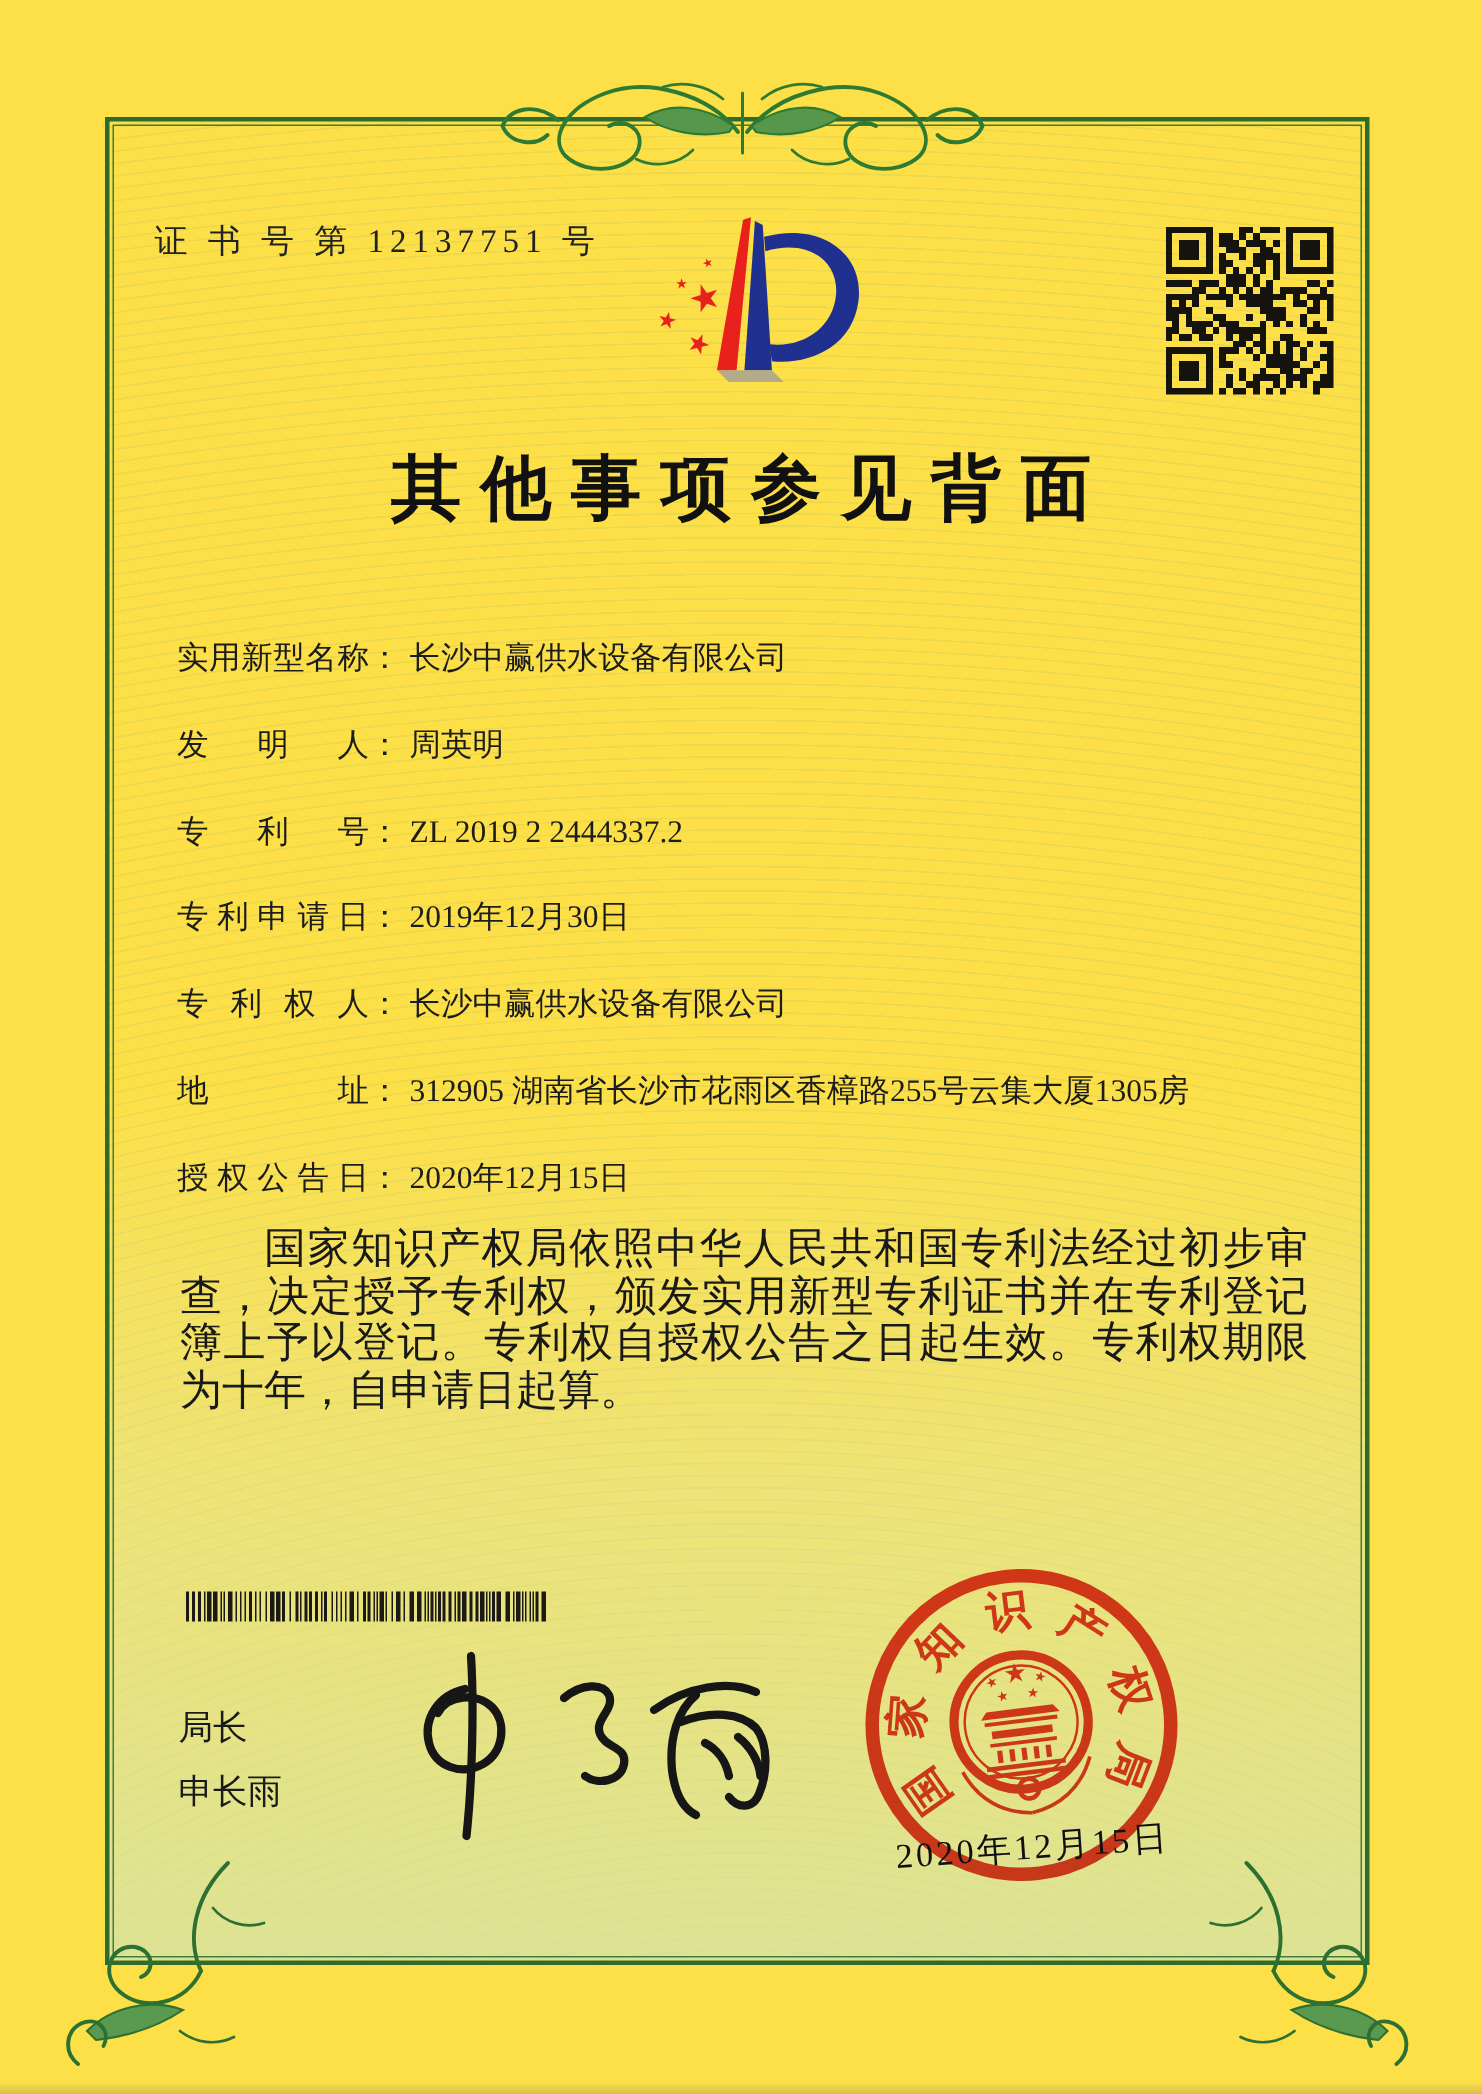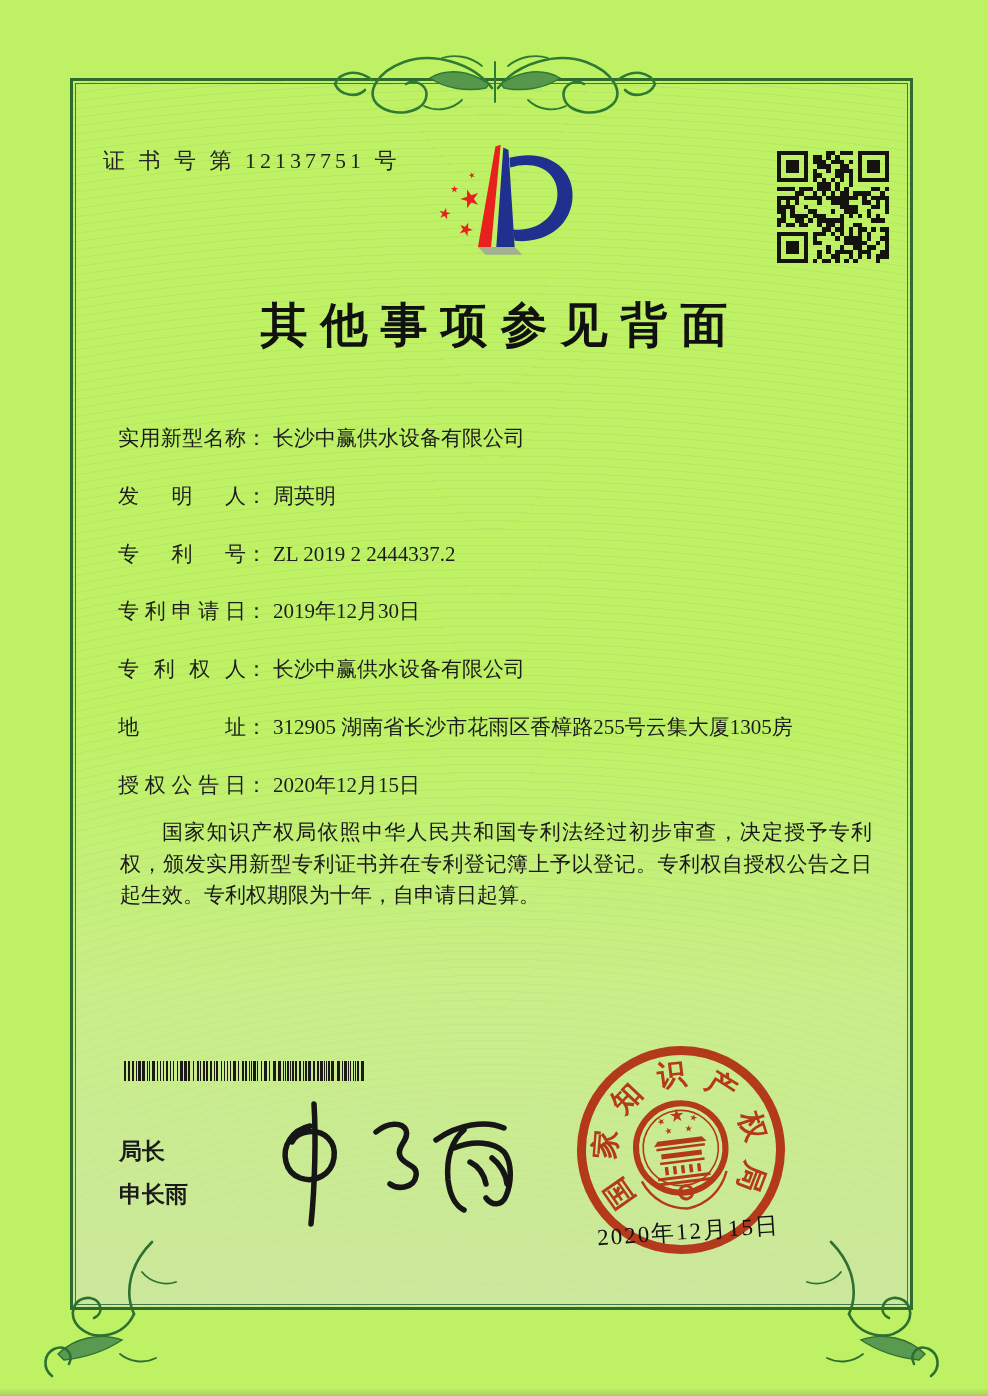--- a/index.html
+++ b/index.html
@@ -3,21 +3,21 @@
 <meta charset="utf-8">
 <style>
   html,body{margin:0;padding:0;}
   body{
     width:988px;height:1396px;
     font-family:"Liberation Serif","DejaVu Serif",serif;
     background:#efead8;
   }
   .page{
     position:relative;width:988px;height:1396px;overflow:hidden;
-    background:#bef264;
+    background:#fde047;
   }
   .page::after{
     content:"";position:absolute;left:0;right:0;bottom:0;height:8px;
     background:linear-gradient(180deg,rgba(150,140,100,0) 0%,rgba(140,130,90,.35) 100%);
     pointer-events:none;
   }
   
   .frame{
     position:absolute;left:70px;top:78px;width:843px;height:1232px;
     border:3px solid #2e6b2f;box-sizing:border-box;
@@ -47,28 +47,28 @@
   
   .fields{position:absolute;left:118px;top:424px;width:770px;height:410px;font-size:21px;color:#1c1c1c;}
   .field-row{position:absolute;left:0;width:770px;white-space:nowrap;}
   .field-label{display:inline-flex;justify-content:space-between;width:128px;vertical-align:top;}
   .field-colon{margin-right:6px;}
   .second-pair{position:absolute;left:360px;top:0;}
   .second-pair .field-label2{letter-spacing:2px;margin-right:2px;}
   
   .body-text{
     position:absolute;left:120px;top:817px;width:752px;
-    font-size:21px;line-height:31.5px;color:#191919;text-align:justify;
+    font-size:28px;line-height:31.5px;color:#191919;text-align:justify;
   }
   .body-text p{margin:0;text-indent:2em;}
   
   .barcode{position:absolute;left:124px;top:1061px;height:20px;display:flex;align-items:stretch;}
   .barcode .b{background:#1c1a14;}
   .barcode .g{background:transparent;}
-  .officer{position:absolute;left:119px;top:1130px;font-size:23px;color:#1a1a1a;line-height:43px;font-weight:bold;}
+  .officer{position:absolute;left:119px;top:1130px;font-size:23px;color:#1a1a1a;line-height:43px;}
   .signature{position:absolute;left:248px;top:1096px;}
   .seal{
     position:absolute;left:577px;top:1046px;width:208px;height:208px;
     transform:rotate(-7deg);mix-blend-mode:multiply;opacity:.95;
   }
   .seal-ring{
     position:absolute;inset:0;border:9px solid #e23322;border-radius:50%;box-sizing:border-box;
   }
   .seal-char{
     position:absolute;left:50%;top:50%;width:32px;height:32px;margin:-16px 0 0 -16px;

